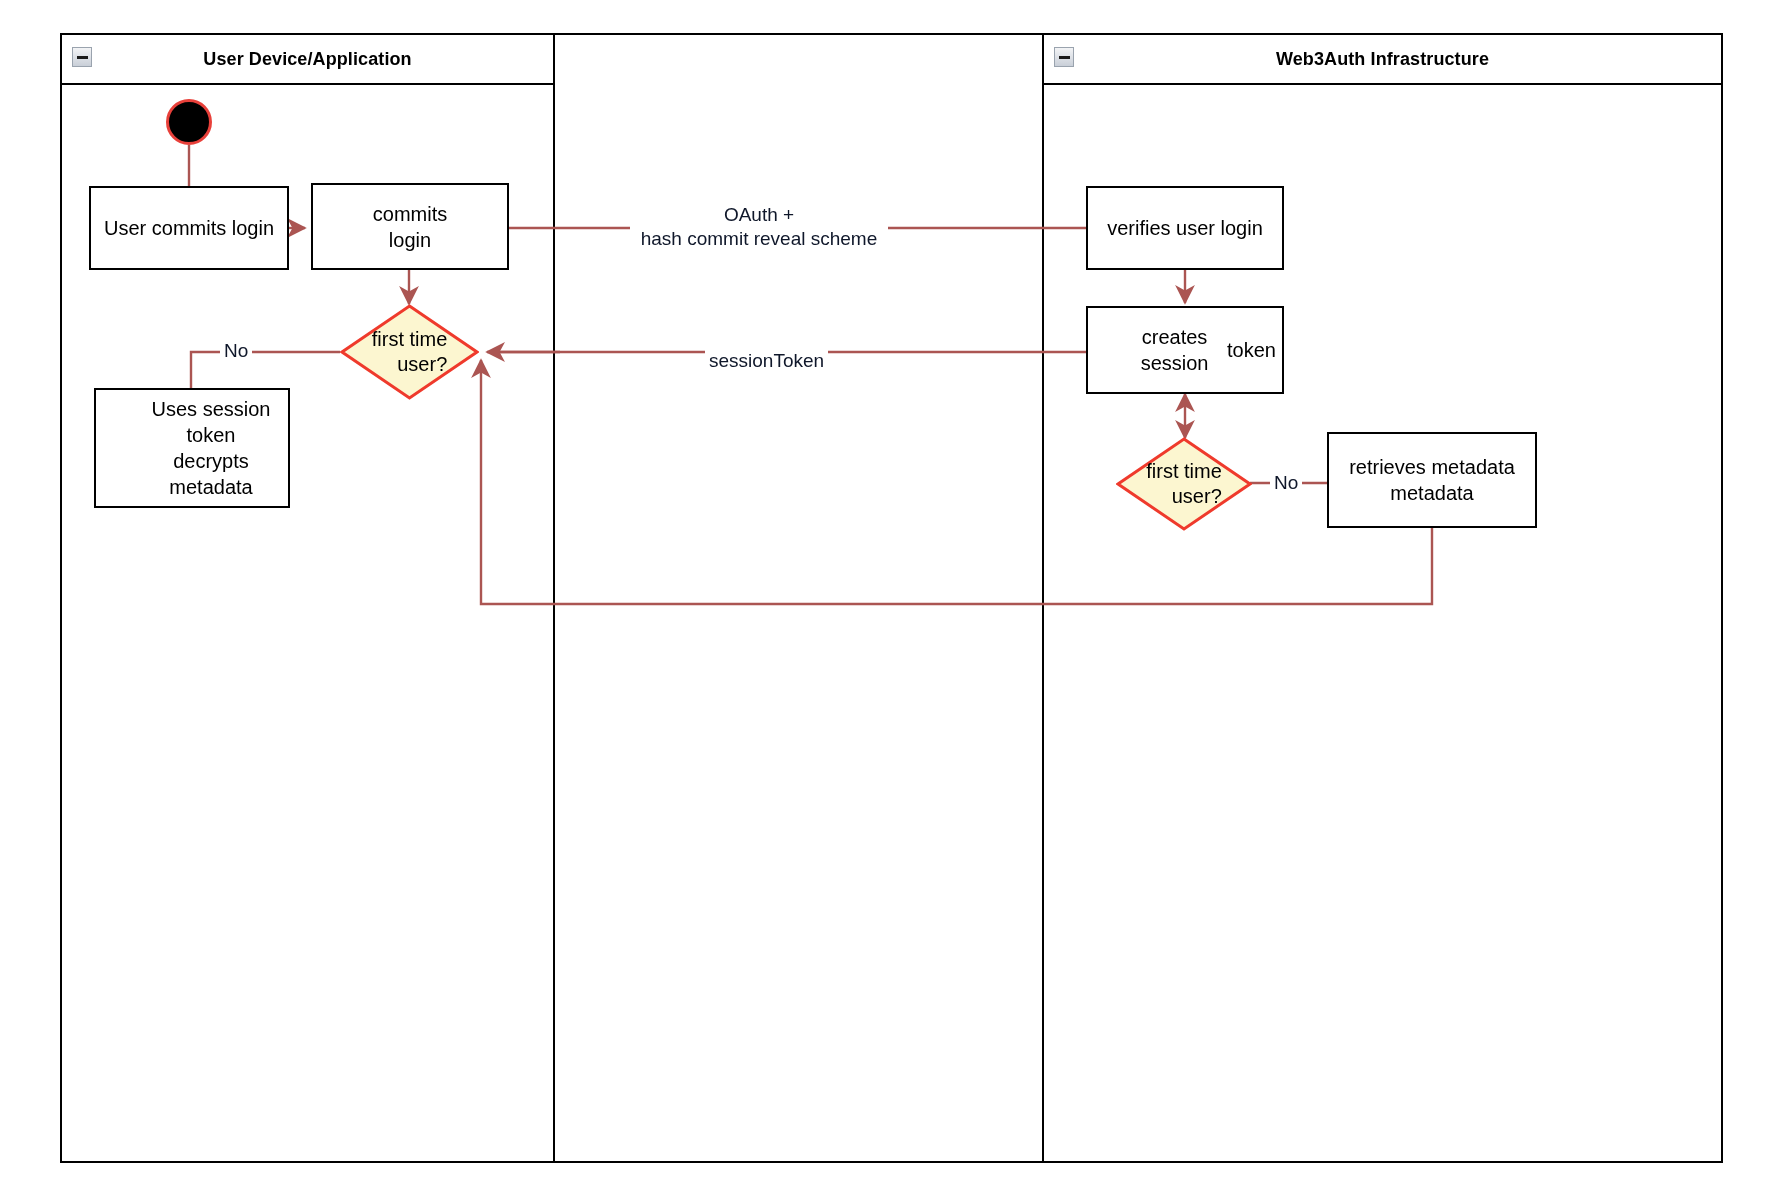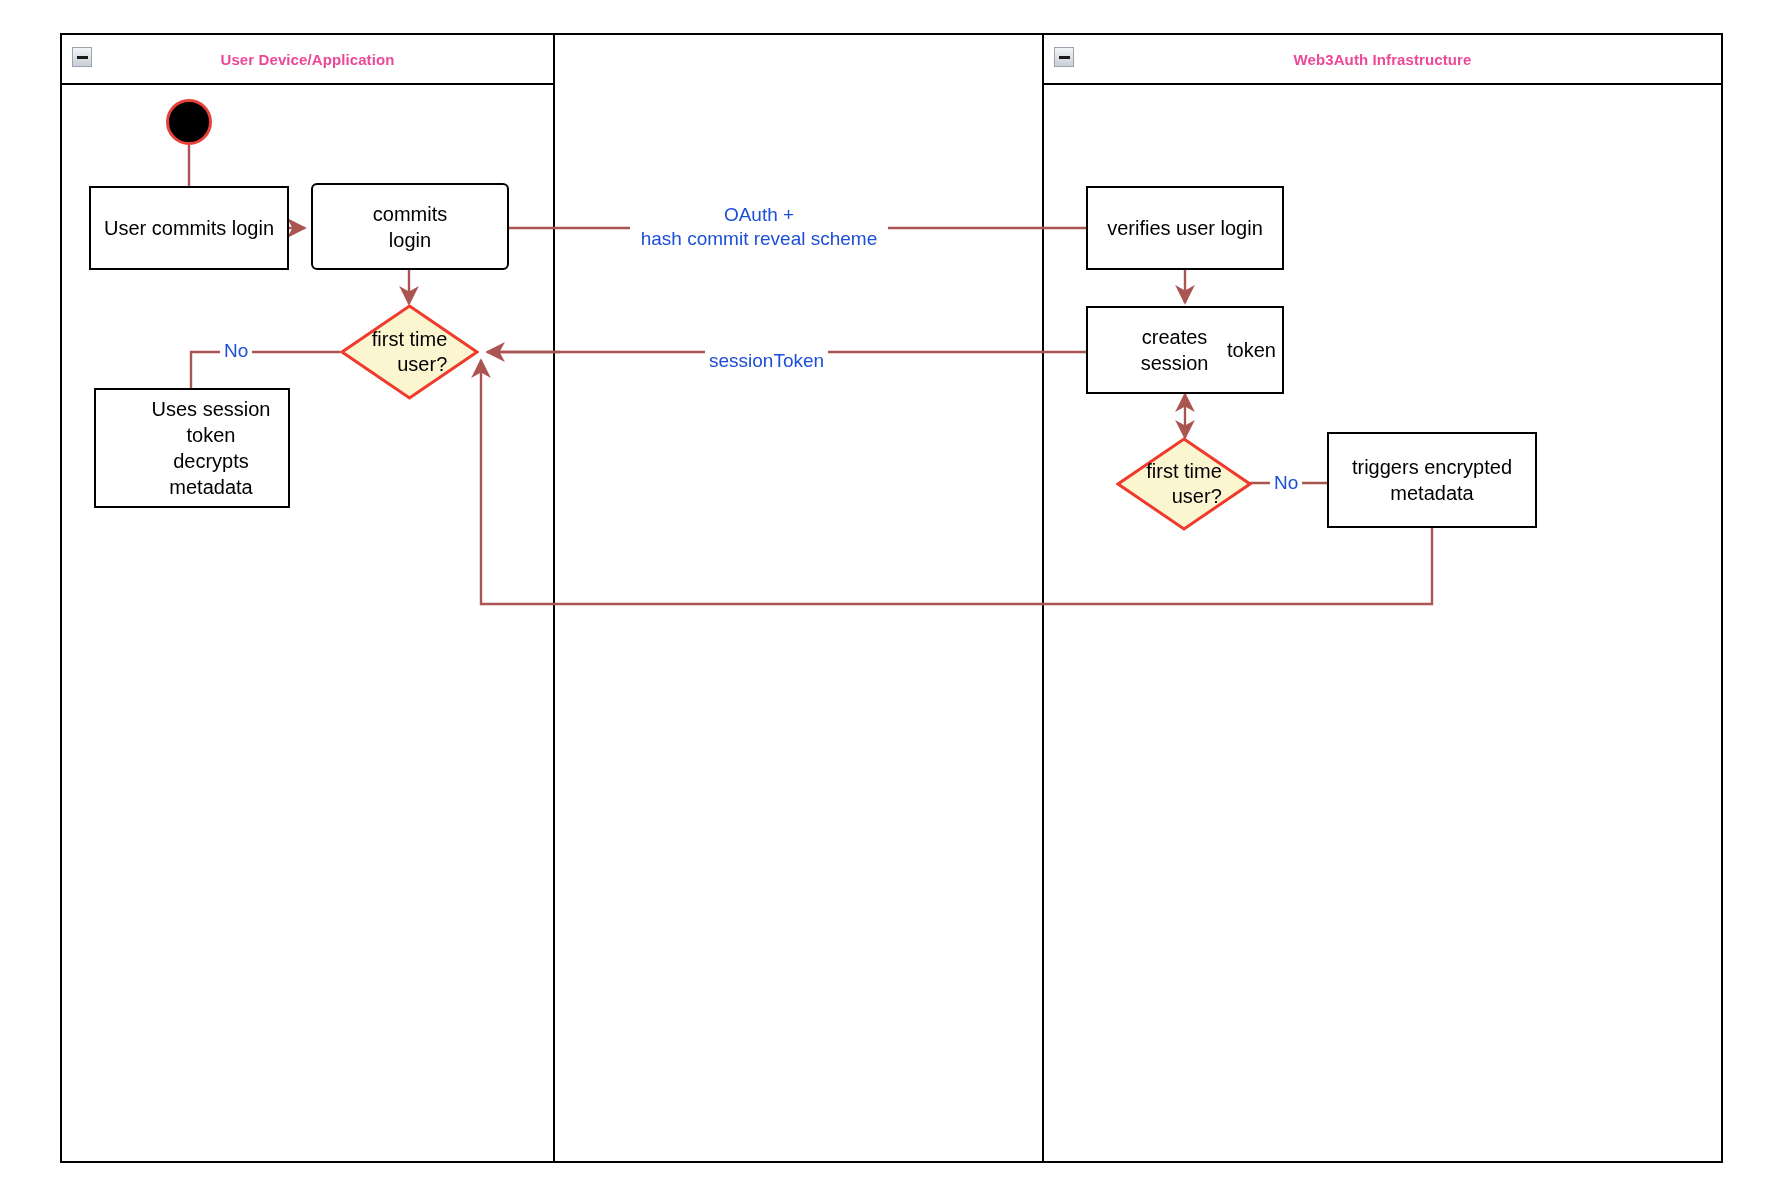--- a/index.html
+++ b/index.html
@@ -39,23 +39,23 @@
     position: absolute;
     top: 0;
     height: 50px;
     box-sizing: border-box;
     border-bottom: 2px solid #000000;
     display: flex;
     align-items: center;
     justify-content: center;
   }
   .lane-title {
-    font-size: 15px;
+    font-size: 18px;
     font-weight: bold;
-    color: #ec4899;
+    color: #000000;
     letter-spacing: 0.1px;
     white-space: nowrap;
   }
   .collapse-icon {
     position: absolute;
     left: 10px;
     top: 12px;
     width: 20px;
     height: 20px;
     box-sizing: border-box;
@@ -121,21 +121,21 @@
     position: absolute;
     left: 0;
     top: 0;
     width: 1780px;
     height: 1202px;
     pointer-events: none;
   }
   .edge-label {
     position: absolute;
     font-size: 19px;
-    color: #1d4ed8;
+    color: #0f172a;
     background: #ffffff;
     padding: 0 4px;
     white-space: nowrap;
     text-align: center;
     line-height: 1.25;
   }
 </style>
 </head>
 <body>
 
@@ -196,21 +196,21 @@
       <path d="M 1432 527 L 1432 604 L 481 604 L 481 360" marker-end="url(#ah)"></path>
     </g>
   </svg>
 
   <div class="start-node" style="left:166px; top:99px;"></div>
 
   <div class="node activity" style="left:89px; top:186px; width:200px; height:84px;">
     <span>User commits login</span>
   </div>
 
-  <div class="node activity" style="left:311px; top:183px; width:198px; height:87px; flex-direction:column;border-radius:6px;">
+  <div class="node activity" style="left:311px; top:183px; width:198px; height:87px; flex-direction:column;">
     <span>commits</span>
     <span>login</span>
   </div>
 
   <div class="decision" style="left:340px; top:304px; width:139px; height:96px;">
     <svg width="139" height="96" viewBox="0 0 139 96" xmlns="http://www.w3.org/2000/svg">
       <polygon points="69.5,2 137,48 69.5,94 2,48" fill="#fcf6d0" stroke="#ef3a2c" stroke-width="3"></polygon>
     </svg>
     <span class="dtext">
       <span>first time</span><br>
@@ -237,21 +237,21 @@
     <svg width="136" height="94" viewBox="0 0 136 94" xmlns="http://www.w3.org/2000/svg">
       <polygon points="68,2 134,47 68,92 2,47" fill="#fcf6d0" stroke="#ef3a2c" stroke-width="3"></polygon>
     </svg>
     <span class="dtext">
       <span>first time</span><br>
       <span>user?</span>
     </span>
   </div>
 
   <div class="node activity" style="left:1327px; top:432px; width:210px; height:96px; flex-direction:column;">
-    <span>triggers encrypted</span>
+    <span>retrieves metadata</span>
     <span>metadata</span>
   </div>
 
   <div class="edge-label" style="left:630px; top:203px; width:250px;">
     <span>OAuth +</span><br>
     <span>hash commit reveal scheme</span>
   </div>
 
   <div class="edge-label" style="left:705px; top:349px;">
     <span>sessionToken</span>

